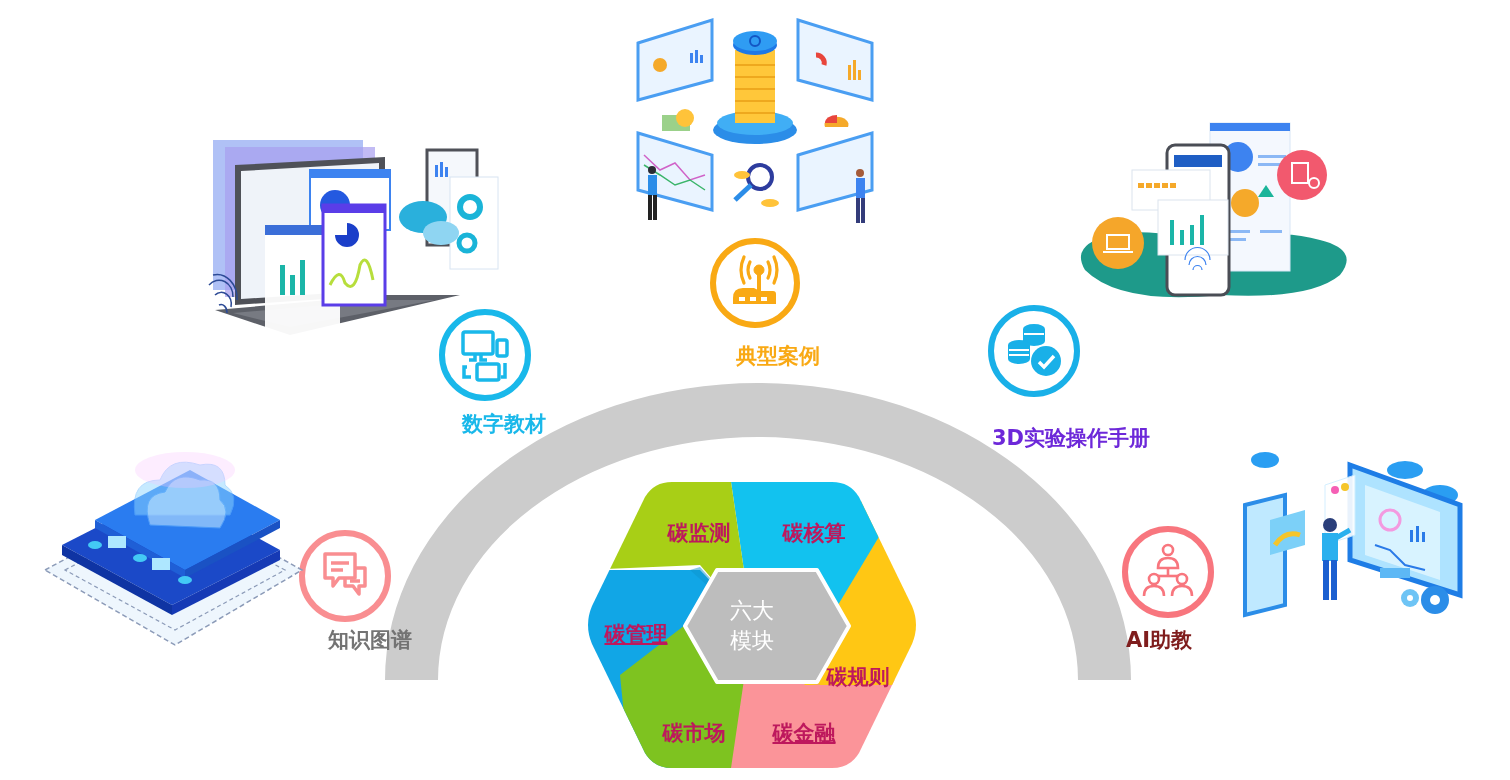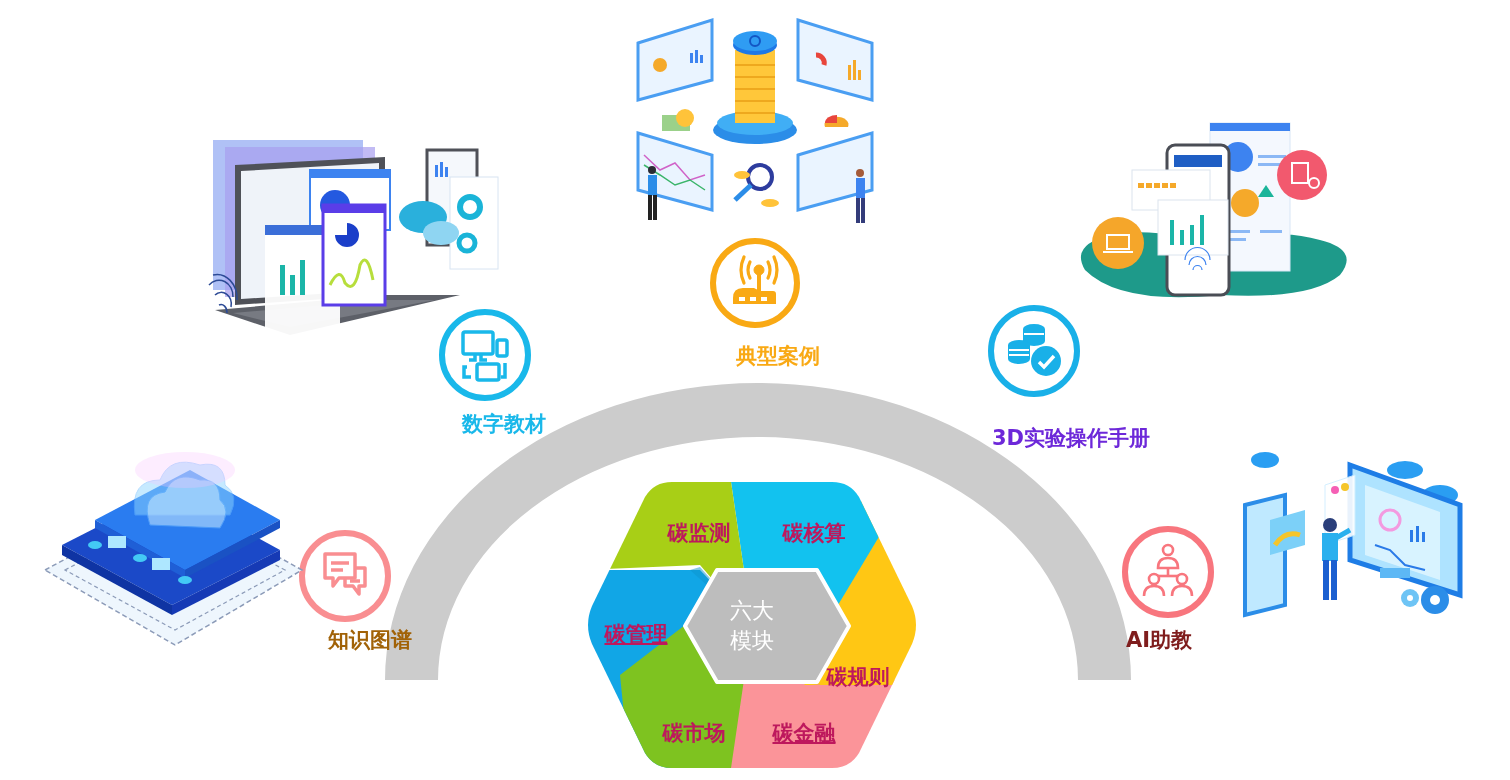--- a/index.html
+++ b/index.html
@@ -63,21 +63,21 @@
   <svg width="80" height="80" viewBox="0 0 80 80" style="position:absolute;left:0;top:0">
     <g fill="none" stroke="#f98e91" stroke-width="3.5" stroke-linejoin="round">
       <path d="M20 18 H50 V42 H34 L28 50 V42 H20 Z"></path>
       <path d="M40 42 V50 H48 L54 58 V50 H60 V32 H50"></path>
       <line x1="26" y1="27" x2="44" y2="27"></line>
         <line x1="26" y1="34" x2="38" y2="34"></line>
       <line x1="45" y1="45" x2="55" y2="45"></line>
     </g>
   </svg>
 </div>
-<div class="feature-label" style="left:282px;top:626px;width:130px;color:#a16207;">知识图谱</div>
+<div class="feature-label" style="left:282px;top:626px;width:130px;color:#737373;">知识图谱</div>
 
 <div class="ring-icon" style="left:439px;top:309px;width:92px;height:92px;border:6px solid #19b8ea;">
   <svg width="80" height="80" viewBox="0 0 80 80" style="position:absolute;left:0;top:0">
     <g fill="none" stroke="#19b8ea" stroke-width="3.5">
       <rect x="18" y="17" width="30" height="22" rx="2"></rect>
       <path d="M30 39 V45 H24 M36 39 V45 H42"></path>
       <rect x="52" y="25" width="10" height="16" rx="2"></rect>
       <rect x="32" y="49" width="22" height="16" rx="2"></rect>
       <path d="M22 52 H19 V62 H26"></path>
         <path d="M60 48 V62 H56"></path>

